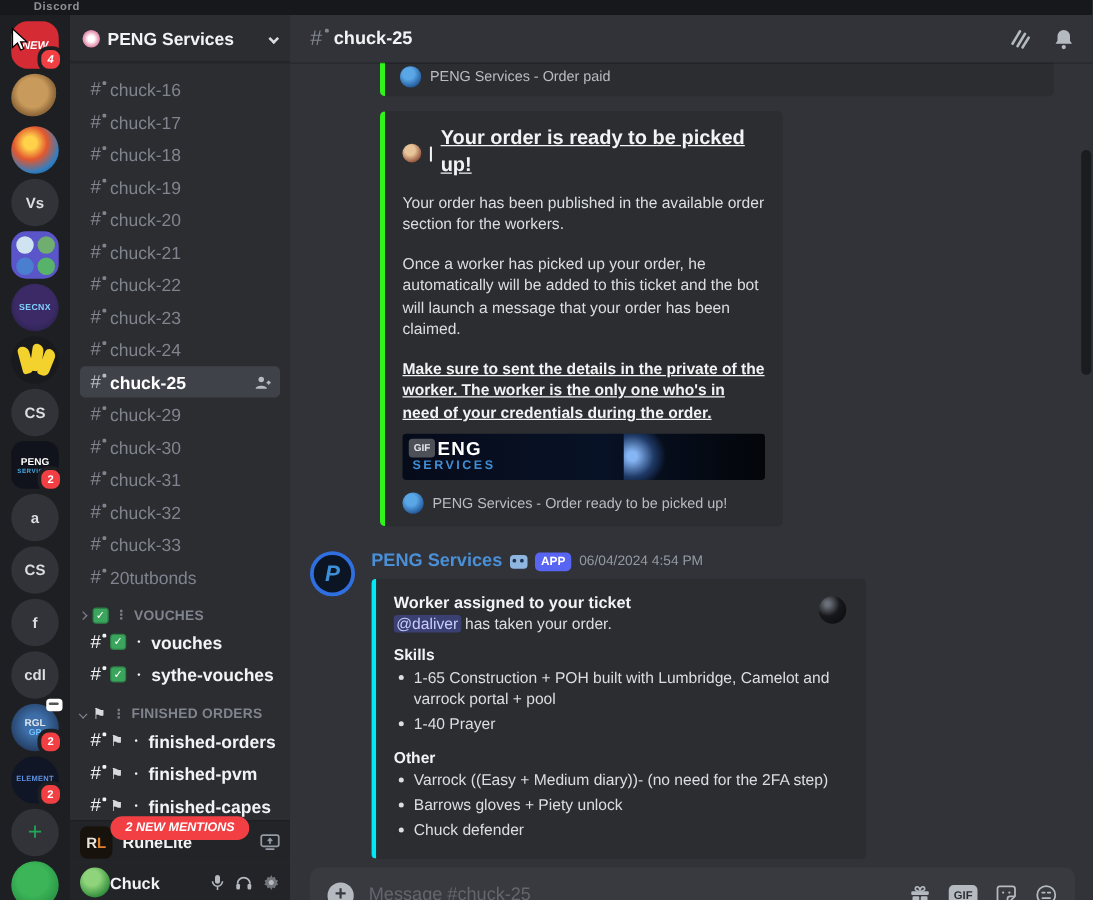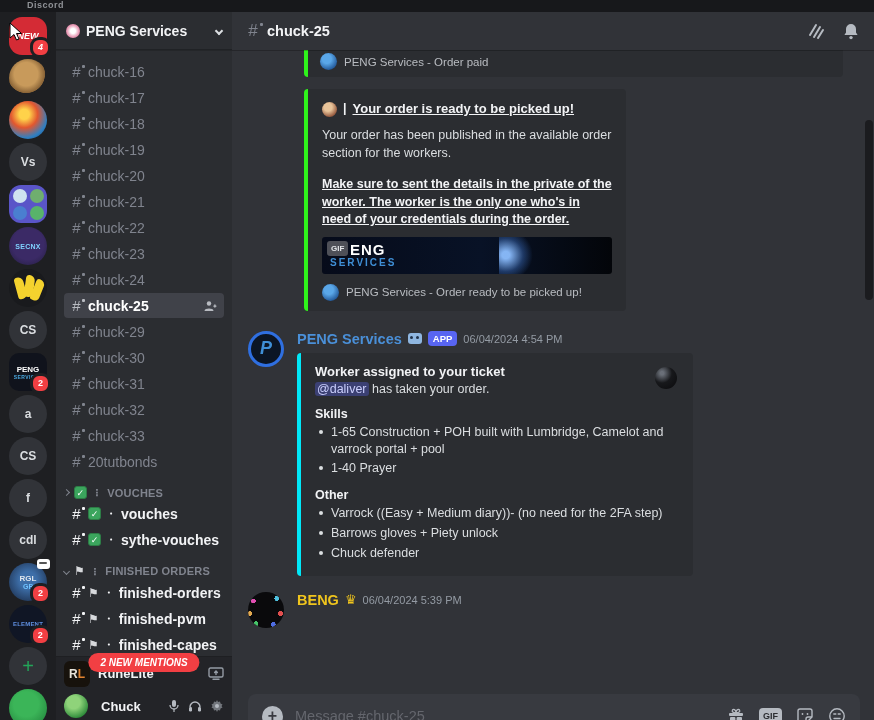--- a/index.html
+++ b/index.html
@@ -71,21 +71,21 @@
   .mentions-pill { position:absolute; bottom:48px; left:50%; transform:translateX(-50%); background:#f23f43;
                    color:#fff; font-size:10px; font-weight:bold; font-style:italic; padding:4px 12px;
                    border-radius:11px; white-space:nowrap; z-index:6; cursor:pointer;}
   .activity { height:34px; background:#232428; border-top:1px solid #1e1f22; display:flex; align-items:center;
               gap:8px; padding:0 8px; flex:none; }
   .rl-icon { width:26px; height:26px; border-radius:6px; background:#17120c; color:#e8e4da; font-weight:bold;
              font-size:12px; display:flex; align-items:center; justify-content:center; flex:none;}
   .rl-icon b { color:#e0822f; }
   .activity .aname { color:#f2f3f5; font-size:13px; font-weight:bold; }
   .activity svg { margin-left:auto; }
-  .userbar { height:30px; background:#232428; display:flex; align-items:center; gap:13px; padding:2px 8px 0; flex:none;}
+  .userbar { height:30px; background:#232428; display:flex; align-items:center; gap:0; padding:2px 8px 0; flex:none;}
   .u-avatar { width:24px; height:24px; border-radius:50%; flex:none;
               background:radial-gradient(circle at 40% 35%, #8fd37a 30%, #2e8b3a 75%, #1c5b26 100%); }
   .userbar .uname { color:#f2f3f5; font-size:13px; font-weight:bold; }
   .userbar .uicos { margin-left:auto; display:flex; gap:8px; color:#b5bac1; }
 
   
   .chat { flex:1; display:flex; flex-direction:column; position:relative; background:#313338; overflow:hidden;}
   .chat-header { height:38px; display:flex; align-items:center; padding:0 14px; gap:7px; flex:none;
                  box-shadow:0 1px 0 rgba(0,0,0,.24); z-index:3; background:#313338;}
   .chat-header .hash { color:#80848e; font-size:17px; width:14px;}
@@ -102,21 +102,21 @@
   .boticon { width:17px; height:17px; border-radius:50%; flex:none;
              background:radial-gradient(circle at 40% 35%, #5aa7e8 30%, #1c4f8f 80%, #0d2a52 100%); }
 
   .embed-paid { margin-left:56px; width:539px; border-radius:0 0 4px 4px; padding:5px 12px 7px; margin-top:-2px;}
 
   .embed-ready { margin-left:56px; width:322px; margin-top:12px; padding:11px 14px 10px; color:#dbdee1; font-size:12.5px; line-height:1.4;}
   .er-title { display:flex; align-items:center; gap:6px; margin-bottom:9px; }
   .er-emoji { width:15px; height:15px; border-radius:50%; flex:none;
               background:radial-gradient(circle at 40% 35%, #e8c49a 30%, #9a5f43 70%, #5f3424 100%); }
   .er-bar { color:#f2f3f5; font-weight:bold; }
-  .er-title b { color:#f2f3f5; font-size:13px; text-decoration:underline; }
+  .er-title b { color:#f2f3f5; font-size:16px; text-decoration:underline; }
   .embed-ready p { margin-bottom:14px; }
   .embed-ready p.strong { font-weight:bold; color:#f2f3f5; text-decoration:underline; margin-bottom:8px;}
   .banner { height:37px; border-radius:3px; margin:4px 0 10px; position:relative; overflow:hidden;
             background:linear-gradient(90deg,#060b1a 0%, #081226 55%, #030509 100%); }
   .banner .gif-badge { position:absolute; left:5px; top:4px; background:#4e5058; color:#e3e5e8;
                        font-size:8px; font-weight:bold; padding:2px 4px; border-radius:3px; }
   .banner .b1 { position:absolute; left:28px; top:2px; color:#fff; font-weight:bold; font-size:15px; letter-spacing:1px;}
   .banner .b2 { position:absolute; left:8px; top:19px; color:#3f8fd6; font-weight:bold; font-size:10px; letter-spacing:2px;}
   .banner .moon { position:absolute; left:61%; top:-8px; width:34px; height:52px;
                   background:radial-gradient(ellipse at 20% 50%, rgba(140,190,255,.95) 10%, rgba(60,110,190,.45) 45%, rgba(10,30,70,0) 70%); }
@@ -440,20 +440,21 @@
         </div>
       </div>
 
       <div class="embed embed-green embed-ready">
         <div class="er-title">
           <span class="er-emoji"></span>
           <span class="er-bar">|</span>
           <b>Your order is ready to be picked up!</b>
         </div>
         <p>Your order has been published in the available order section for the workers.</p>
+        <p>Once a worker has picked up your order, he automatically will be added to this ticket and the bot will launch a message that your order has been claimed.</p>
         <p class="strong">Make sure to sent the details in the private of the worker. The worker is the only one who's in need of your credentials during the order.</p>
         <div class="banner">
           <span class="moon"></span>
           <span class="gif-badge">GIF</span>
           <span class="b1">ENG</span>
           <span class="b2">SERVICES</span>
         </div>
         <div class="efooter">
           <span class="boticon"></span>
           <span>PENG Services - Order ready to be picked up!</span>

